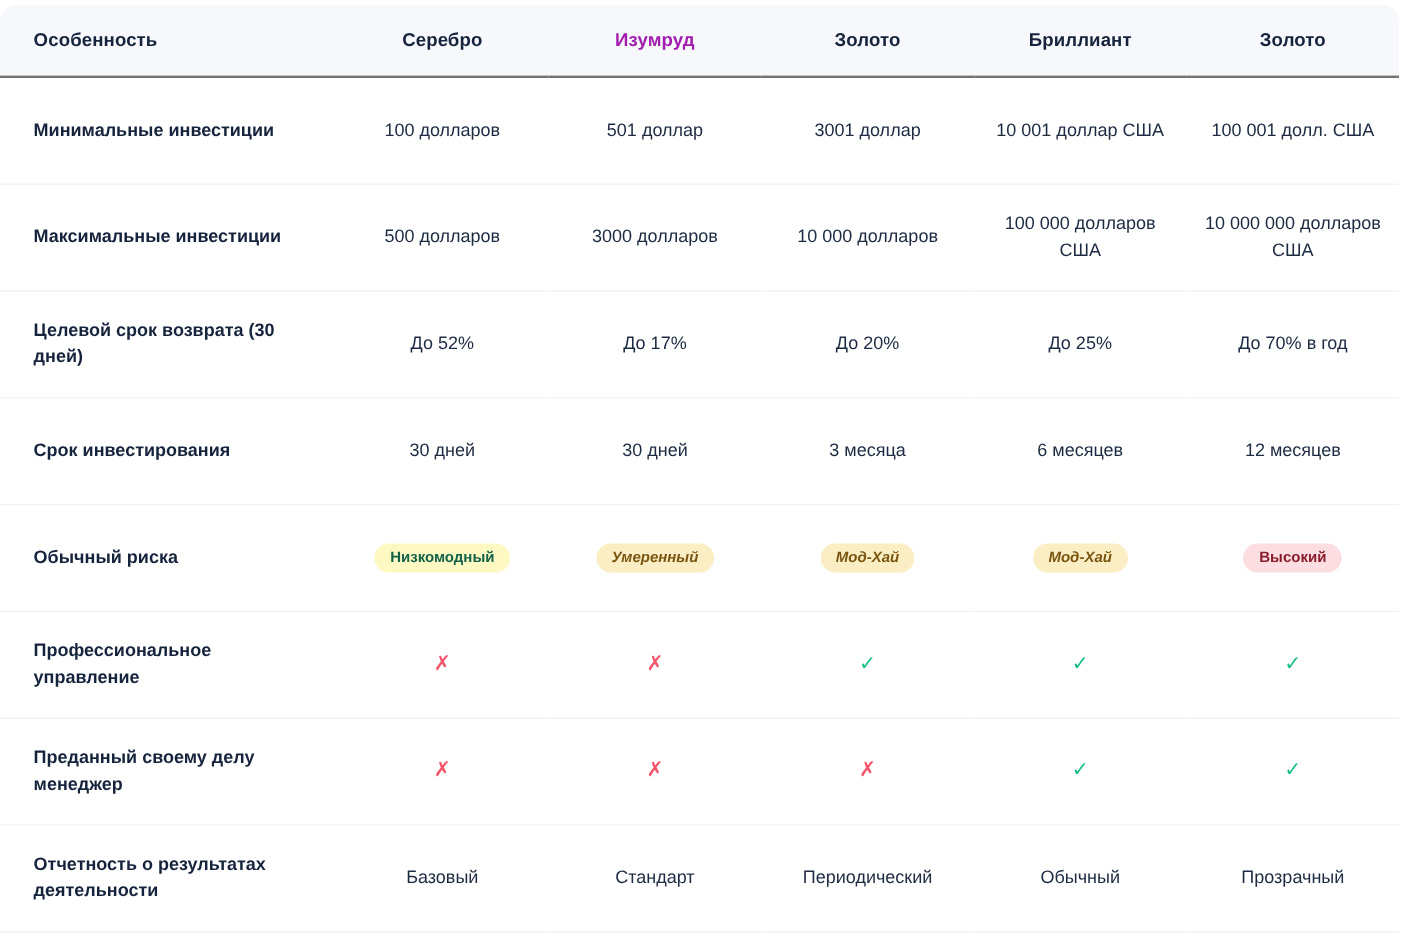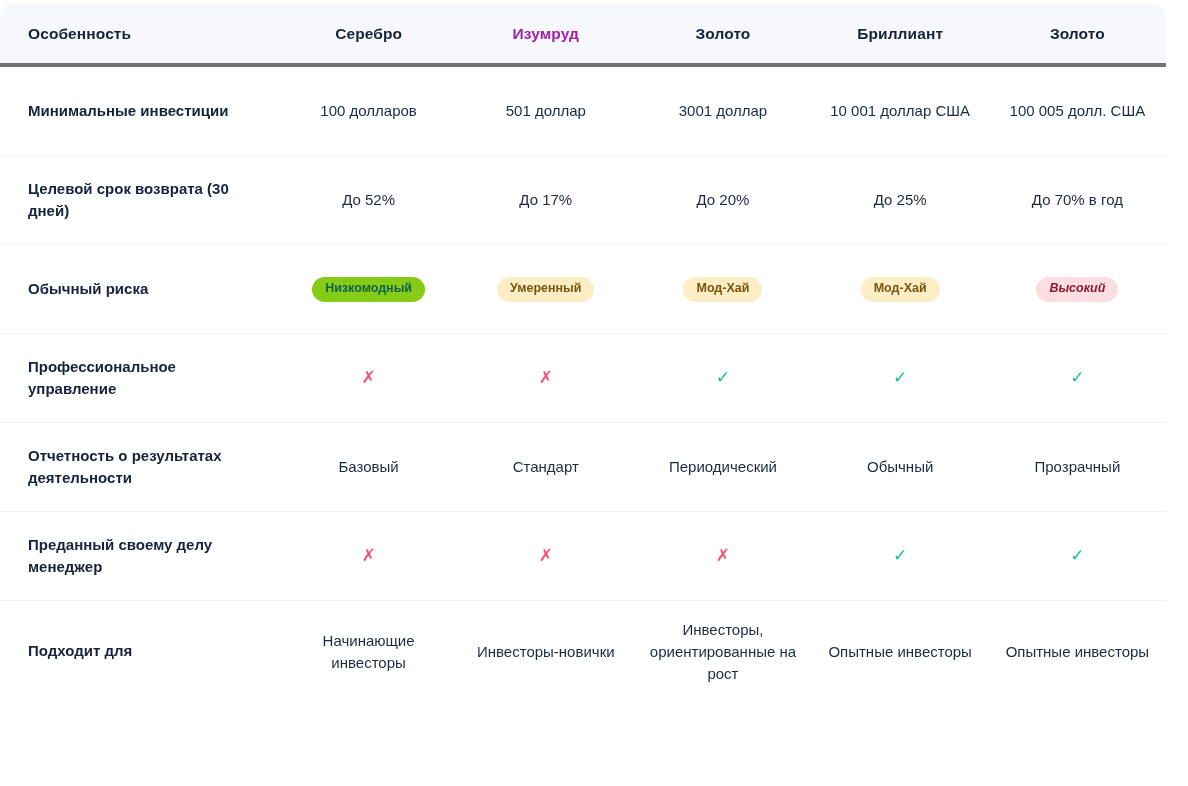--- a/index.html
+++ b/index.html
@@ -37,21 +37,21 @@
   thead tr.head-row {
     background: #f6f8fb;
   }
 
   thead th {
     font-size: 15.5px;
     font-weight: bold;
     color: #15233c;
     padding: 21px 10px 20px 10px;
     text-align: center;
-    border-bottom: 4px solid #737373;
+    border-bottom: 2px solid #737373;
     letter-spacing: 0.1px;
   }
   thead th.feature-head {
     text-align: left;
     padding-left: 28px;
   }
   thead th.accent {
     color: #a21caf;
   }
 
@@ -84,23 +84,23 @@
 
   .badge {
     display: inline-block;
     padding: 5px 13px 6px 13px;
     border-radius: 999px;
     font-size: 12.5px;
     font-weight: bold;
     line-height: 1.1;
     white-space: nowrap;
   }
-  .badge.low  { background: #84cc16; color: #13624a; }
-  .badge.mod  { background: #fbeec4; color: #7a5510; }
-  .badge.high { background: #fbdde2; color: #8c1d2c; font-style: italic; }
+  .badge.low  { background: #fef9c3; color: #13624a; }
+  .badge.mod  { background: #fbeec4; color: #7a5510; font-style: italic; }
+  .badge.high { background: #fbdde2; color: #8c1d2c; }
 
   .mark {
     display: inline-block;
     font-size: 17px;
     line-height: 1;
   }
   .mark.yes { color: #16bf8b; }
   .mark.no  { color: #f4556a; }
 </style>
 </head>
@@ -126,63 +126,79 @@
         <th>Золото</th>
       </tr>
     </thead>
     <tbody id="tbody">
         <tr class="r-tall">
           <td class="feature-cell">Минимальные инвестиции</td>
           <td>100 долларов</td>
           <td>501 доллар</td>
           <td>3001 доллар</td>
           <td>10 001 доллар США</td>
-          <td>100 005 долл. США</td>
+          <td>100 001 долл. США</td>
+        </tr>
+        <tr class="r-tall">
+          <td class="feature-cell">Максимальные инвестиции</td>
+          <td>500 долларов</td>
+          <td>3000 долларов</td>
+          <td>10 000 долларов</td>
+          <td>100 000 долларов США</td>
+          <td>10 000 000 долларов США</td>
         </tr>
         <tr class="r-tall">
           <td class="feature-cell">Целевой срок возврата (30 дней)</td>
           <td>До 52%</td>
           <td>До 17%</td>
           <td>До 20%</td>
           <td>До 25%</td>
           <td>До 70% в год</td>
         </tr>
         <tr class="r-tall">
+          <td class="feature-cell">Срок инвестирования</td>
+          <td>30 дней</td>
+          <td>30 дней</td>
+          <td>3 месяца</td>
+          <td>6 месяцев</td>
+          <td>12 месяцев</td>
+        </tr>
+        <tr class="r-tall">
           <td class="feature-cell">Обычный риска</td>
           <td><span class="badge low">Низкомодный</span></td>
           <td><span class="badge mod">Умеренный</span></td>
           <td><span class="badge mod">Мод-Хай</span></td>
           <td><span class="badge mod">Мод-Хай</span></td>
           <td><span class="badge high">Высокий</span></td>
         </tr>
         <tr class="r-tall">
           <td class="feature-cell">Профессиональное управление</td>
           <td><span class="mark no">✗</span></td>
           <td><span class="mark no">✗</span></td>
           <td><span class="mark yes">✓</span></td>
           <td><span class="mark yes">✓</span></td>
           <td><span class="mark yes">✓</span></td>
         </tr>
         <tr class="r-tall">
+          <td class="feature-cell">Преданный своему делу менеджер</td>
+          <td><span class="mark no">✗</span></td>
+          <td><span class="mark no">✗</span></td>
+          <td><span class="mark no">✗</span></td>
+          <td><span class="mark yes">✓</span></td>
+          <td><span class="mark yes">✓</span></td>
+        </tr>
+        <tr class="r-tall">
           <td class="feature-cell">Отчетность о результатах деятельности</td>
           <td>Базовый</td>
           <td>Стандарт</td>
           <td>Периодический</td>
           <td>Обычный</td>
           <td>Прозрачный</td>
         </tr>
         <tr class="r-tall">
-          <td class="feature-cell">Преданный своему делу менеджер</td>
-          <td><span class="mark no">✗</span></td>
-          <td><span class="mark no">✗</span></td>
-          <td><span class="mark no">✗</span></td>
-          <td><span class="mark yes">✓</span></td>
-          <td><span class="mark yes">✓</span></td>
-        </tr>
-        <tr class="r-tall">
           <td class="feature-cell">Подходит для</td>
           <td>Начинающие инвесторы</td>
           <td>Инвесторы-новички</td>
           <td>Инвесторы, ориентированные на рост</td>
           <td>Опытные инвесторы</td>
           <td>Опытные инвесторы</td>
         </tr>
       </tbody>
   </table>
 </div>

